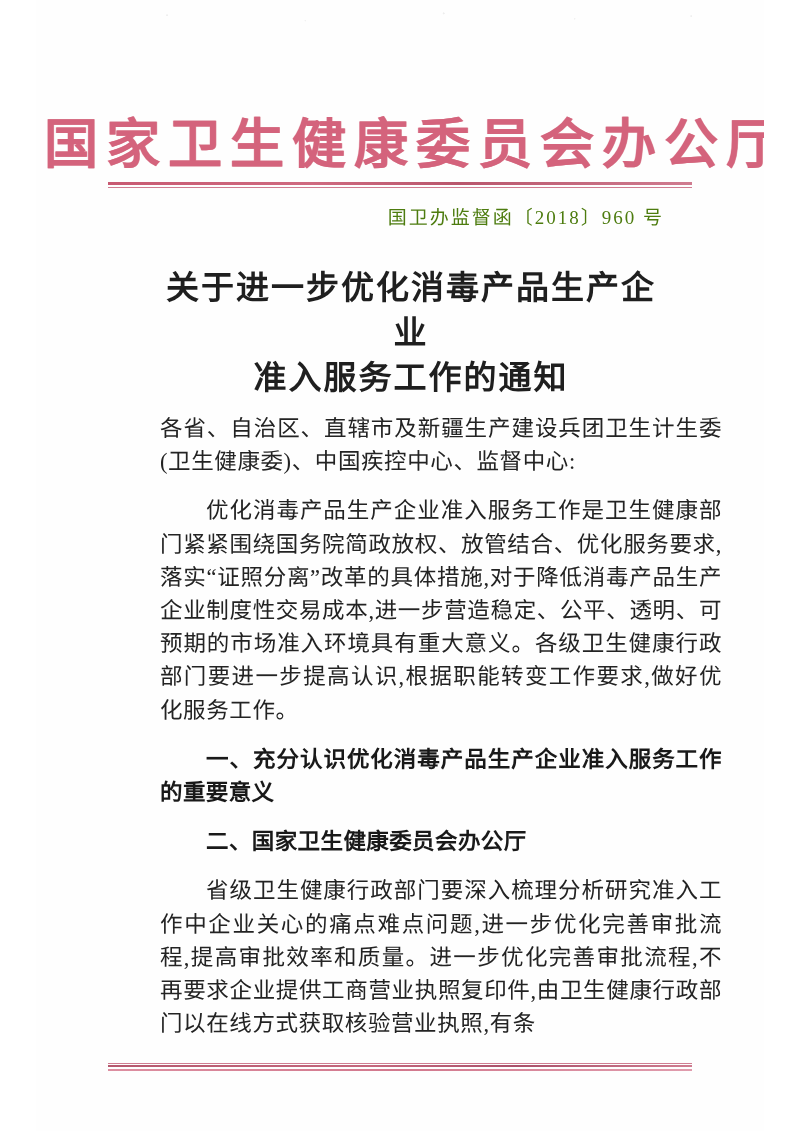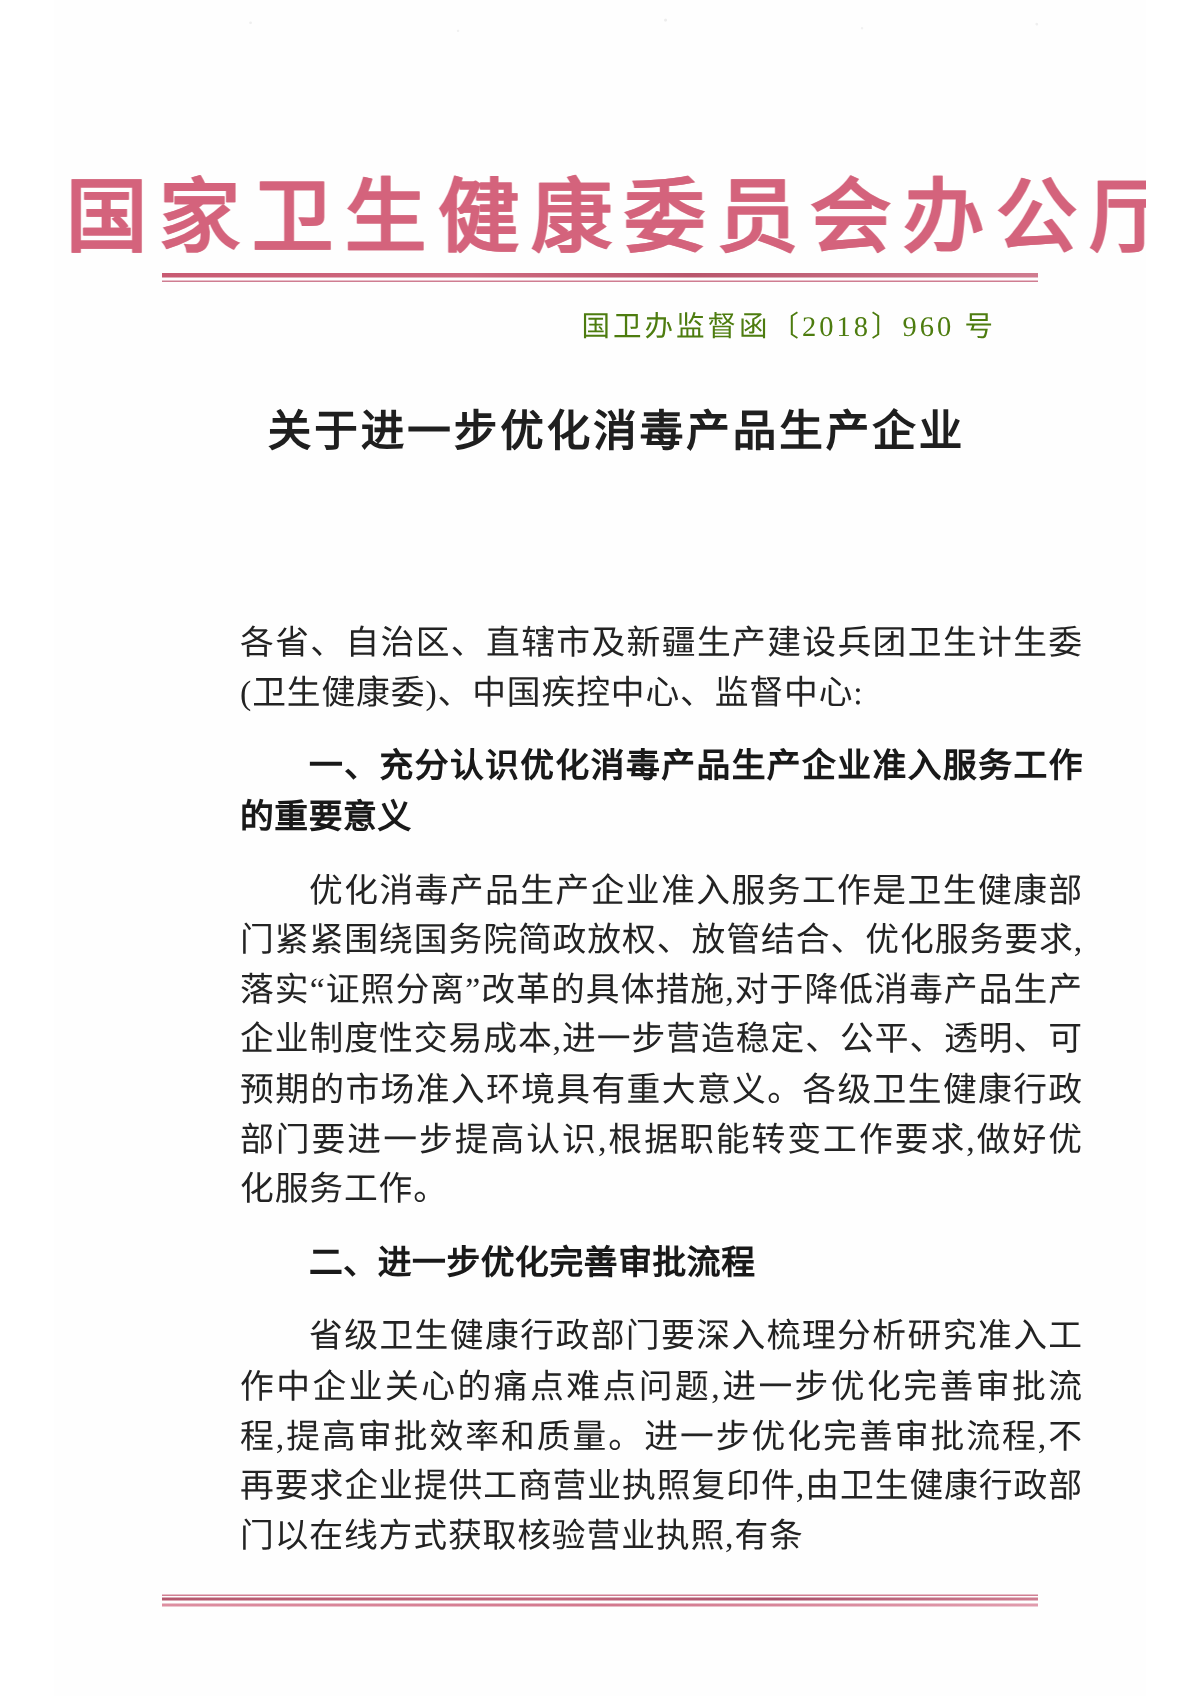--- a/index.html
+++ b/index.html
@@ -84,21 +84,21 @@
 
   
   .doc-title {
     position: absolute;
     left: 122px;
     right: 100px;
     top: 266px;
     text-align: center;
     font-family: "Liberation Serif", "DejaVu Serif", serif;
     font-weight: bold;
-    font-size: 29px;
+    font-size: 33px;
     line-height: 45px;
     letter-spacing: 2px;
     color: #1f1f1f;
   }
   .doc-title .tline { display: block; }
 
   
   .body-text {
     position: absolute;
     left: 108px;
@@ -184,32 +184,33 @@
 
   <div class="rule-top">
     <div class="bar-thick"></div>
     <div class="bar-thin"></div>
   </div>
 
   <div class="doc-number">国卫办监督函〔2018〕960 号</div>
 
   <div class="doc-title">
     <span class="tline">关于进一步优化消毒产品生产企业</span>
+    <span class="tline">准入服务工作的通知</span>
   </div>
 
   <div class="body-text">
 
     <p class="para">各省、自治区、直辖市及新疆生产建设兵团卫生计生委(卫生健康委)、中国疾控中心、监督中心:</p>
 
 
+    <p class="para indent">优化消毒产品生产企业准入服务工作是卫生健康部门紧紧围绕国务院简政放权、放管结合、优化服务要求,落实“证照分离”改革的具体措施,对于降低消毒产品生产企业制度性交易成本,进一步营造稳定、公平、透明、可预期的市场准入环境具有重大意义。各级卫生健康行政部门要进一步提高认识,根据职能转变工作要求,做好优化服务工作。</p>
+
     <p class="para heading">一、充分认识优化消毒产品生产企业准入服务工作的重要意义</p>
 
-    <p class="para indent">优化消毒产品生产企业准入服务工作是卫生健康部门紧紧围绕国务院简政放权、放管结合、优化服务要求,落实“证照分离”改革的具体措施,对于降低消毒产品生产企业制度性交易成本,进一步营造稳定、公平、透明、可预期的市场准入环境具有重大意义。各级卫生健康行政部门要进一步提高认识,根据职能转变工作要求,做好优化服务工作。</p>
-
-    <p class="para heading">二、进一步优化完善审批流程</p>
+    <p class="para heading">二、国家卫生健康委员会办公厅</p>
 
     <p class="para indent">省级卫生健康行政部门要深入梳理分析研究准入工作中企业关心的痛点难点问题,进一步优化完善审批流程,提高审批效率和质量。进一步优化完善审批流程,不再要求企业提供工商营业执照复印件,由卫生健康行政部门以在线方式获取核验营业执照,有条</p>
 
   </div>
 
   <div class="rule-bottom">
     <div class="bar-thin"></div>
     <div class="bar-mid"></div>
     <div class="bar-low"></div>
   </div>

